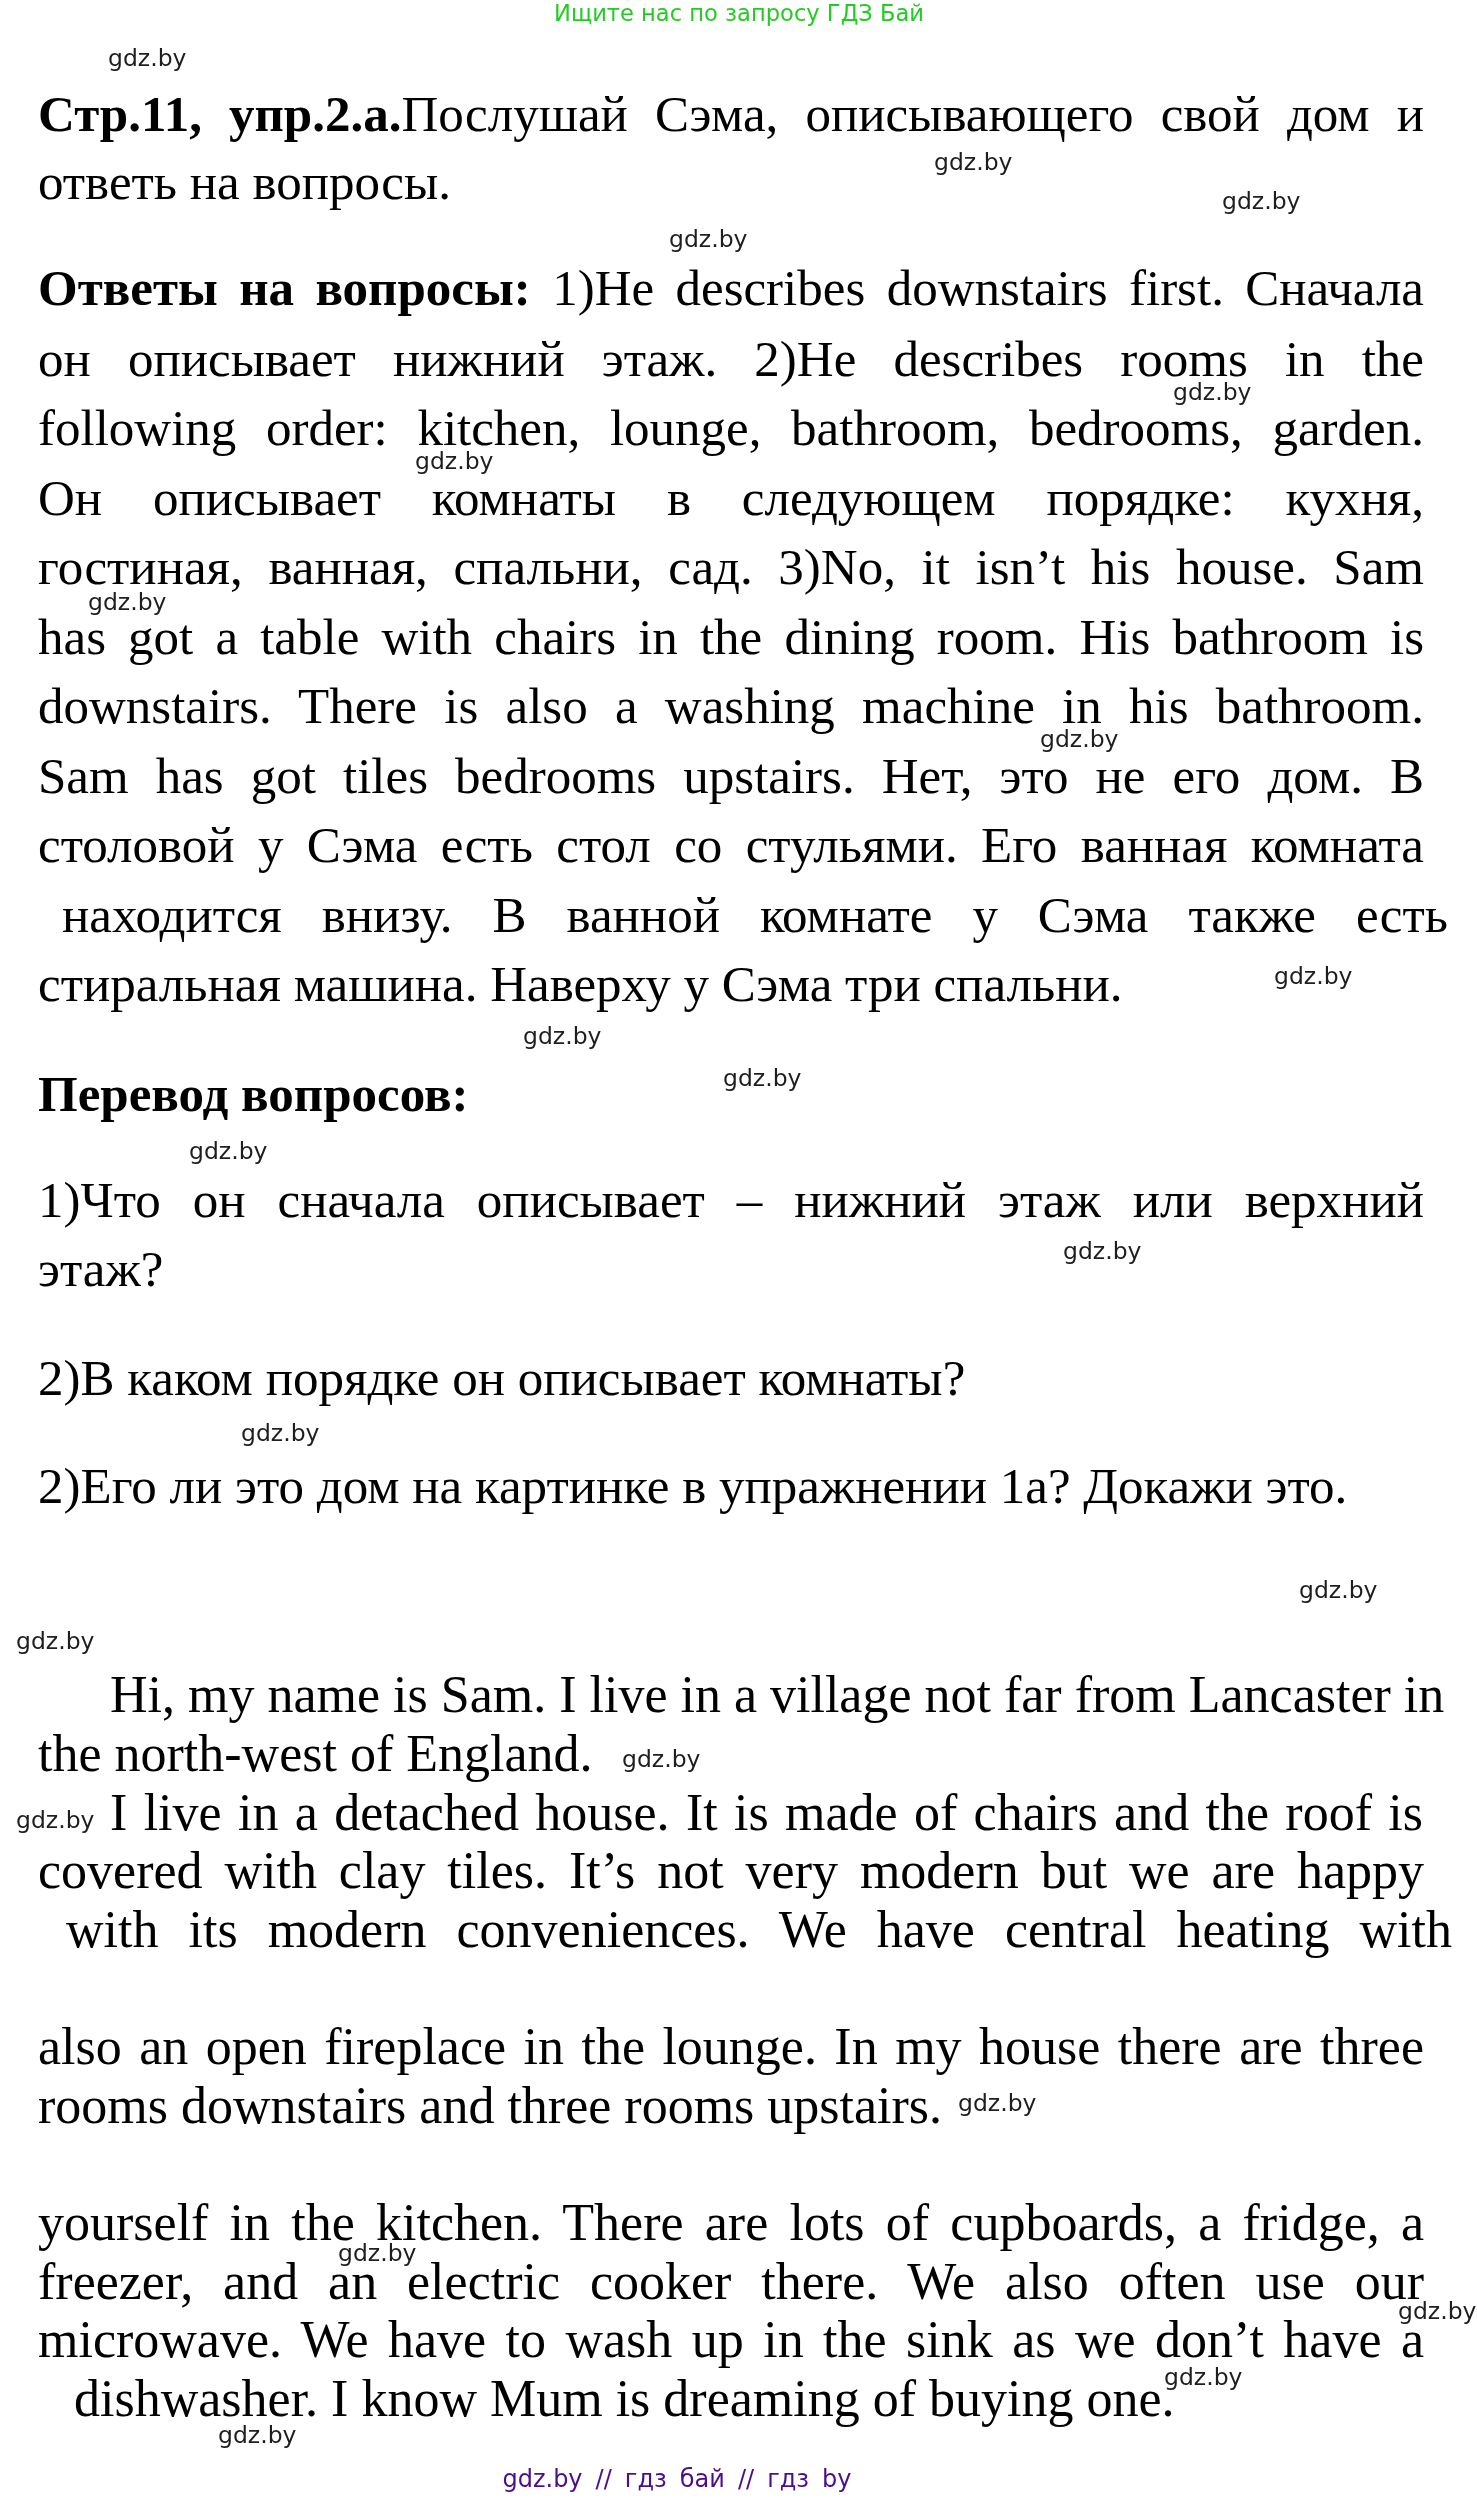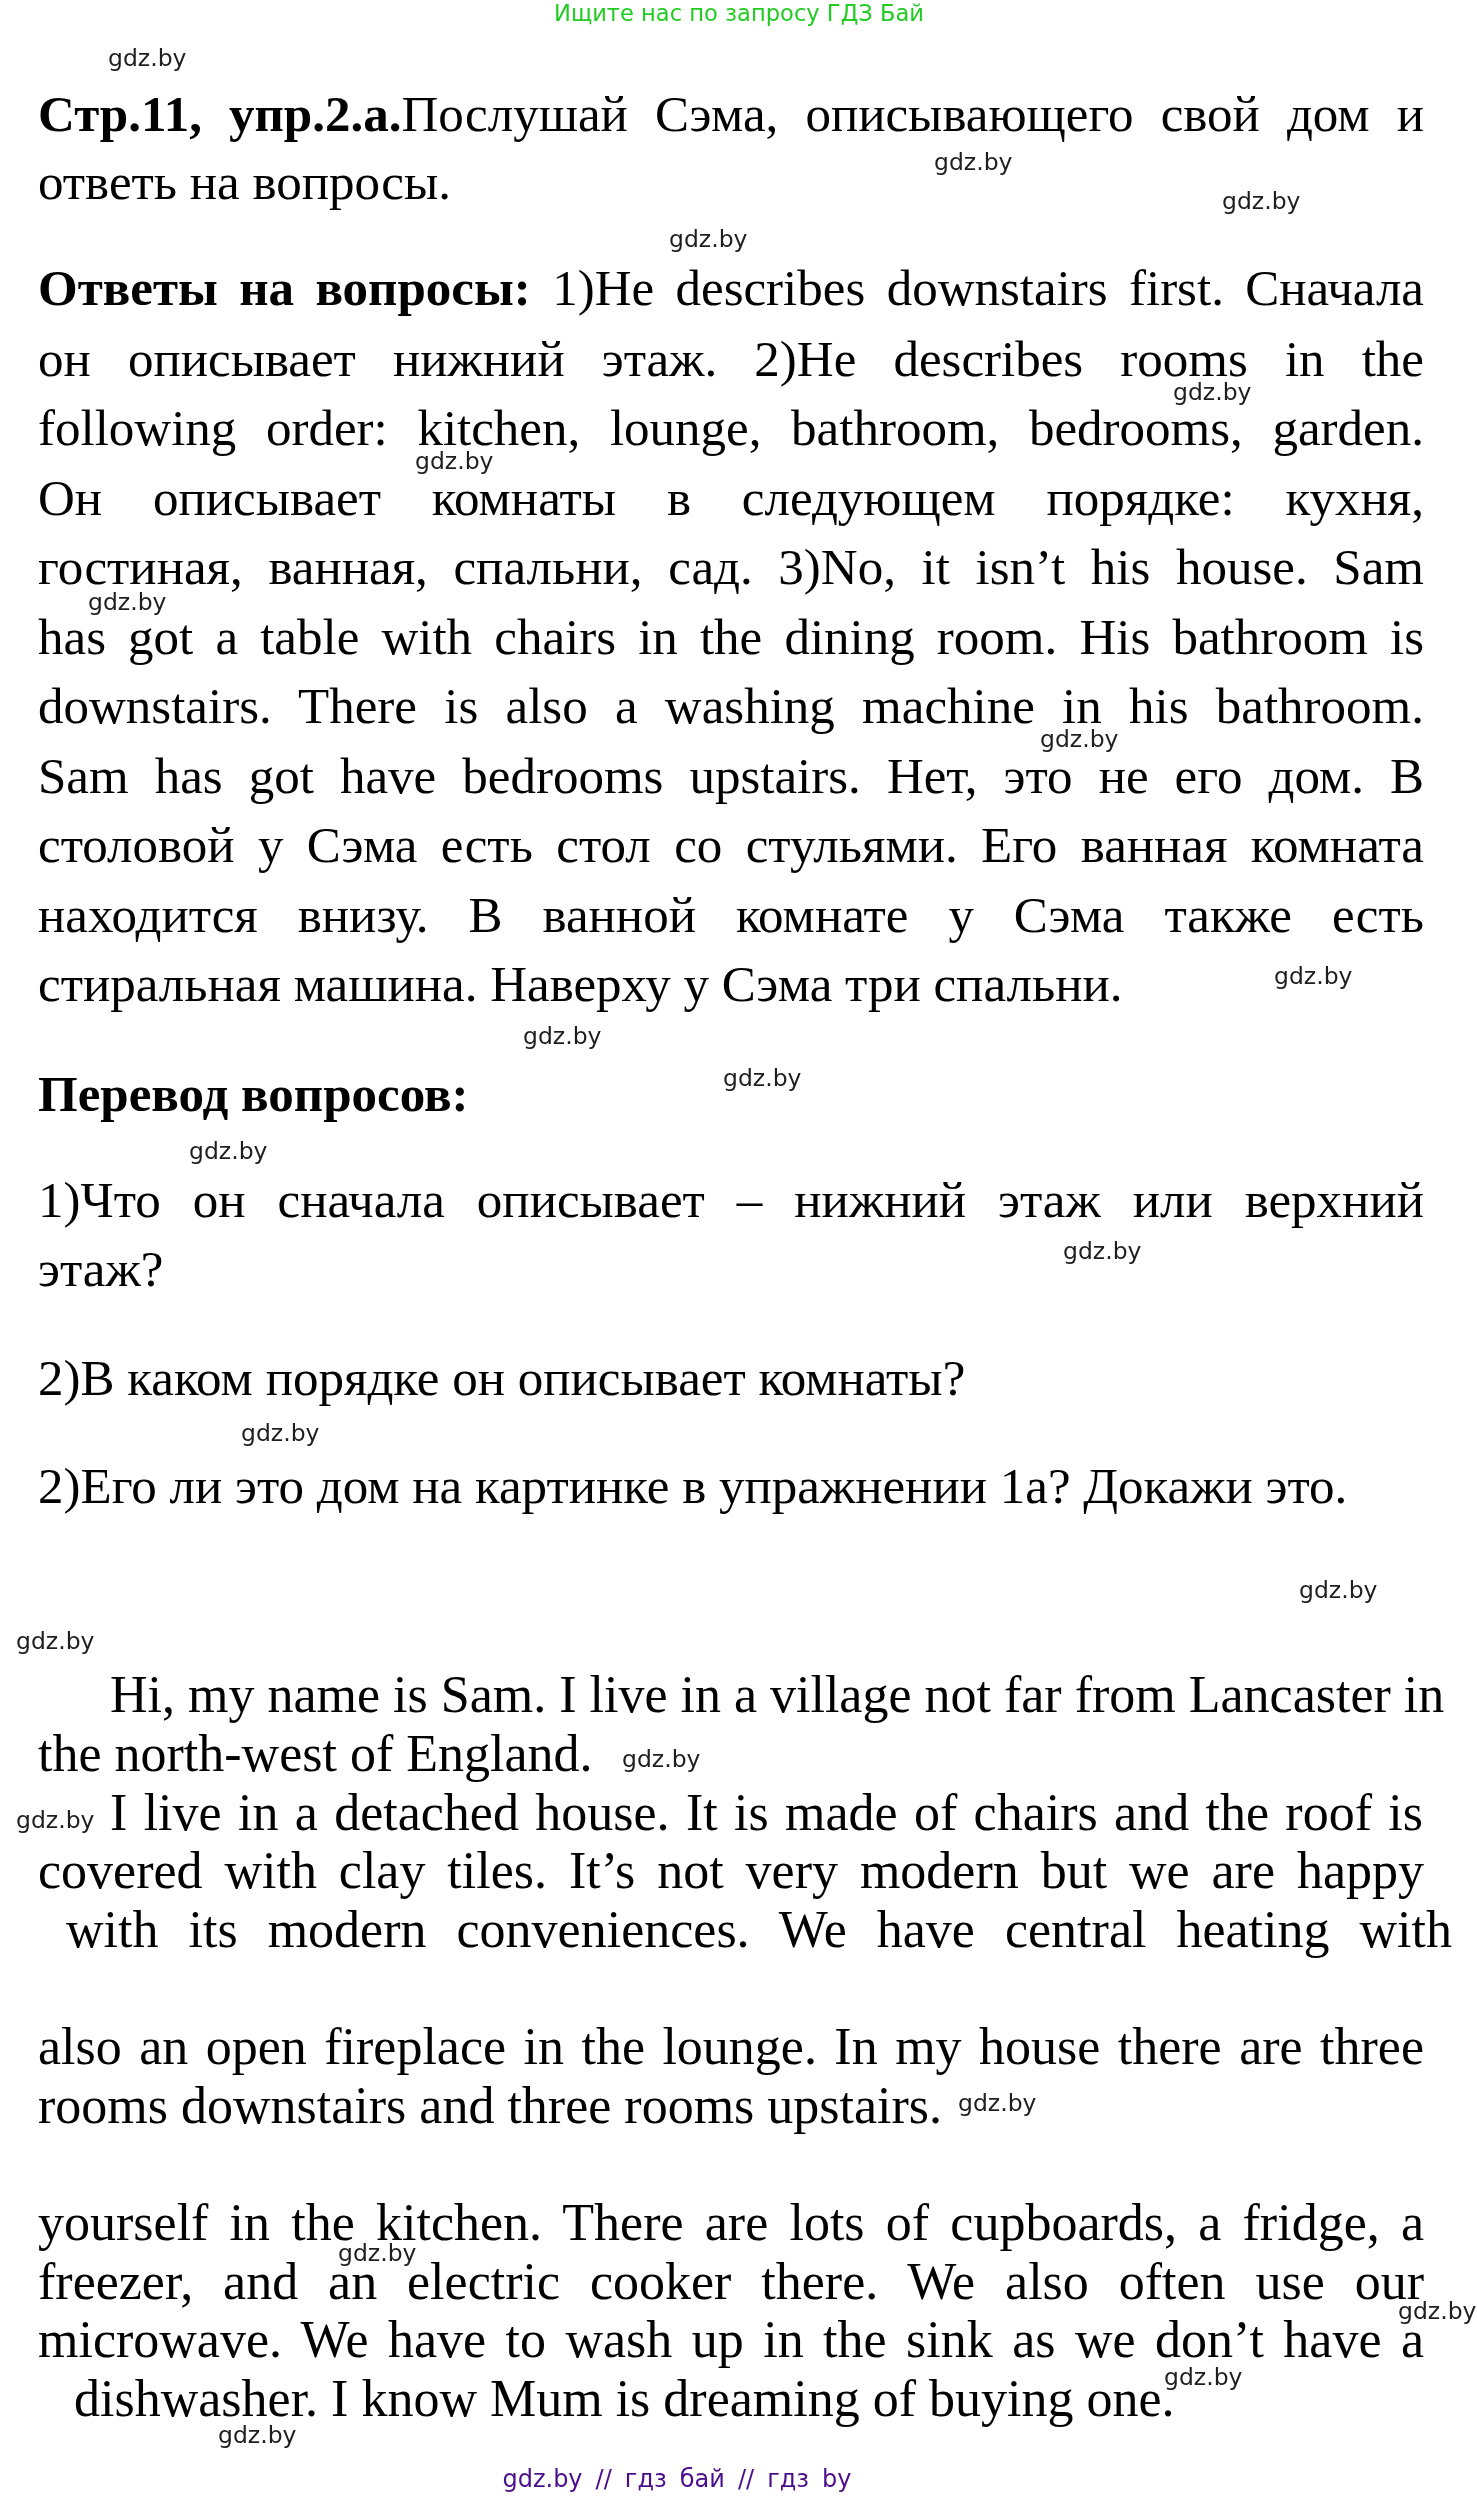--- a/index.html
+++ b/index.html
@@ -40,23 +40,23 @@
   <div class="line qa" style="top:79px;"><span class="bold">Стр.11, упр.2.a.</span><span>Послушай Сэма, описывающего свой дом и</span></div>
   <div class="line qa nojust" style="top:147px;">ответь на вопросы.</div>
 
   <div class="line qa" style="top:253px;"><span class="bold">Ответы на вопросы:</span><span> 1)He describes downstairs first. Сначала</span></div>
   <div class="line qa" style="top:324px;">он описывает нижний этаж. 2)He describes rooms in the</div>
   <div class="line qa" style="top:393px;">following order: kitchen, lounge, bathroom, bedrooms, garden.</div>
   <div class="line qa" style="top:463px;">Он описывает комнаты в следующем порядке: кухня,</div>
   <div class="line qa" style="top:532px;">гостиная, ванная, спальни, сад. 3)No, it isn’t his house. Sam</div>
   <div class="line qa" style="top:602px;">has got a table with chairs in the dining room. His bathroom is</div>
   <div class="line qa" style="top:671px;">downstairs. There is also a washing machine in his bathroom.</div>
-  <div class="line qa" style="top:741px;">Sam has got have bedrooms upstairs. Нет, это не его дом. В</div>
+  <div class="line qa" style="top:741px;">Sam has got tiles bedrooms upstairs. Нет, это не его дом. В</div>
   <div class="line qa" style="top:810px;">столовой у Сэма есть стол со стульями. Его ванная комната</div>
-  <div class="line qa" style="top:880px;">находится внизу. В ванной комнате у Сэма также есть</div>
+  <div class="line qa" style="top:880px;margin-left:24px;">находится внизу. В ванной комнате у Сэма также есть</div>
   <div class="line qa nojust" style="top:949px;">стиральная машина. Наверху у Сэма три спальни.</div>
 
   <div class="line qa nojust bold" style="top:1059px;">Перевод вопросов:</div>
   <div class="line qa" style="top:1165px;">1)Что он сначала описывает – нижний этаж или верхний</div>
   <div class="line qa nojust" style="top:1234px;">этаж?</div>
   <div class="line qa nojust" style="top:1343px;">2)В каком порядке он описывает комнаты?</div>
   <div class="line qa nojust" style="top:1451px;">2)Его ли это дом на картинке в упражнении 1a? Докажи это.</div>
 
   <div class="line audio indent" style="top:1665px;">Hi, my name is Sam. I live in a village not far from Lancaster in</div>
   <div class="line audio nojust" style="top:1724px;">the north-west of England.</div>

